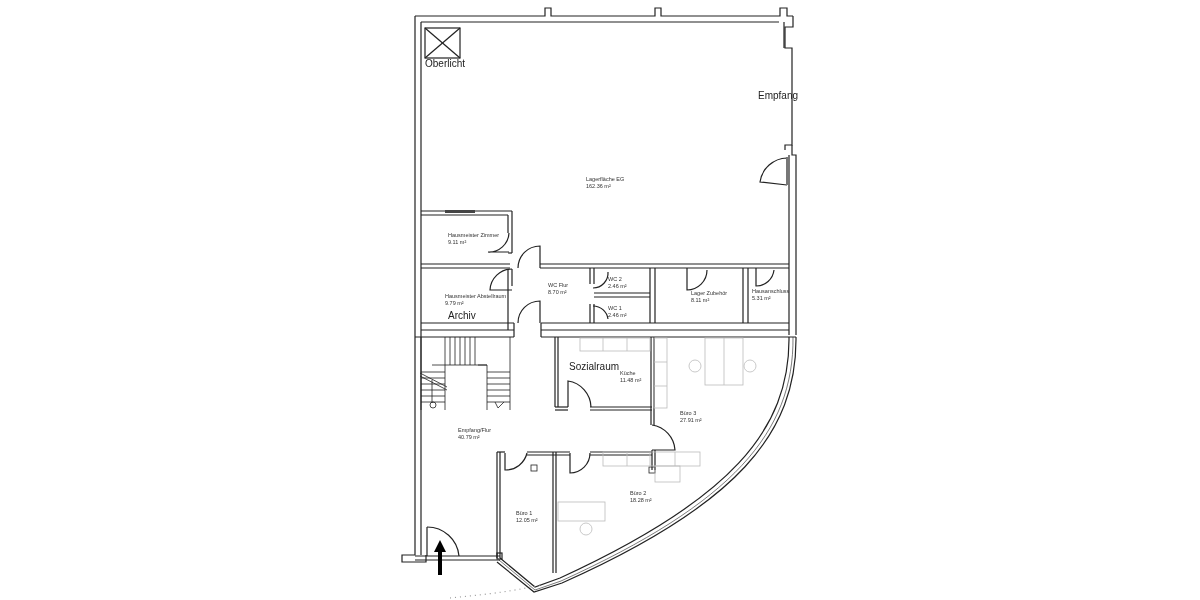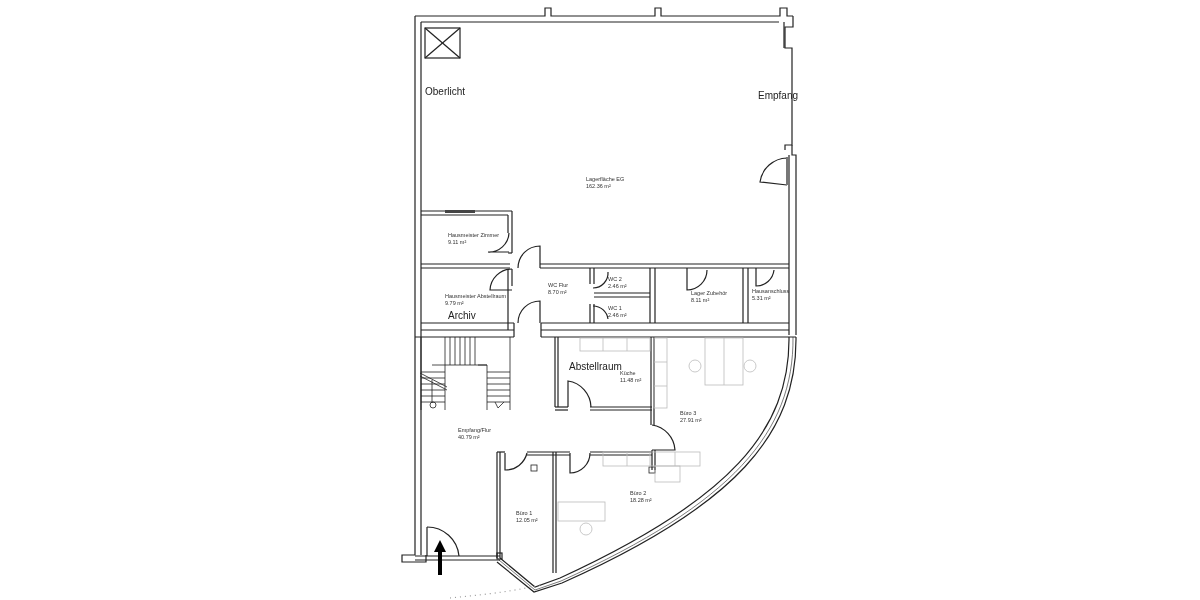--- a/index.html
+++ b/index.html
@@ -187,24 +187,24 @@
 
     <path d="M450,598 C480,595 510,592 540,585" stroke="#999" stroke-dasharray="1 4"></path>
   </g>
 
   <g>
     <rect x="438" y="550" width="4" height="25" fill="#000"></rect>
     <polygon points="434,552 446,552 440,540" fill="#000"></polygon>
   </g>
 </svg>
 
-<div class="lbl-big" style="left:425px; top:58px;margin-top:28px;">Oberlicht</div>
+<div class="lbl-big" style="left:425px; top:58px;">Oberlicht</div>
 <div class="lbl-big" style="left:758px; top:90px;">Empfang</div>
 <div class="lbl-big" style="left:448px; top:310px;">Archiv</div>
-<div class="lbl-big" style="left:569px; top:361px;">Abstellraum</div>
+<div class="lbl-big" style="left:569px; top:361px;">Sozialraum</div>
 
 <div class="lbl-small" style="left:586px; top:176px;">
   <div>Lagerfläche EG</div>
   <div>162.36 m²</div>
 </div>
 <div class="lbl-small" style="left:448px; top:232px;">
   <div>Hausmeister Zimmer</div>
   <div>9.11 m²</div>
 </div>
 <div class="lbl-small" style="left:445px; top:293px;">

